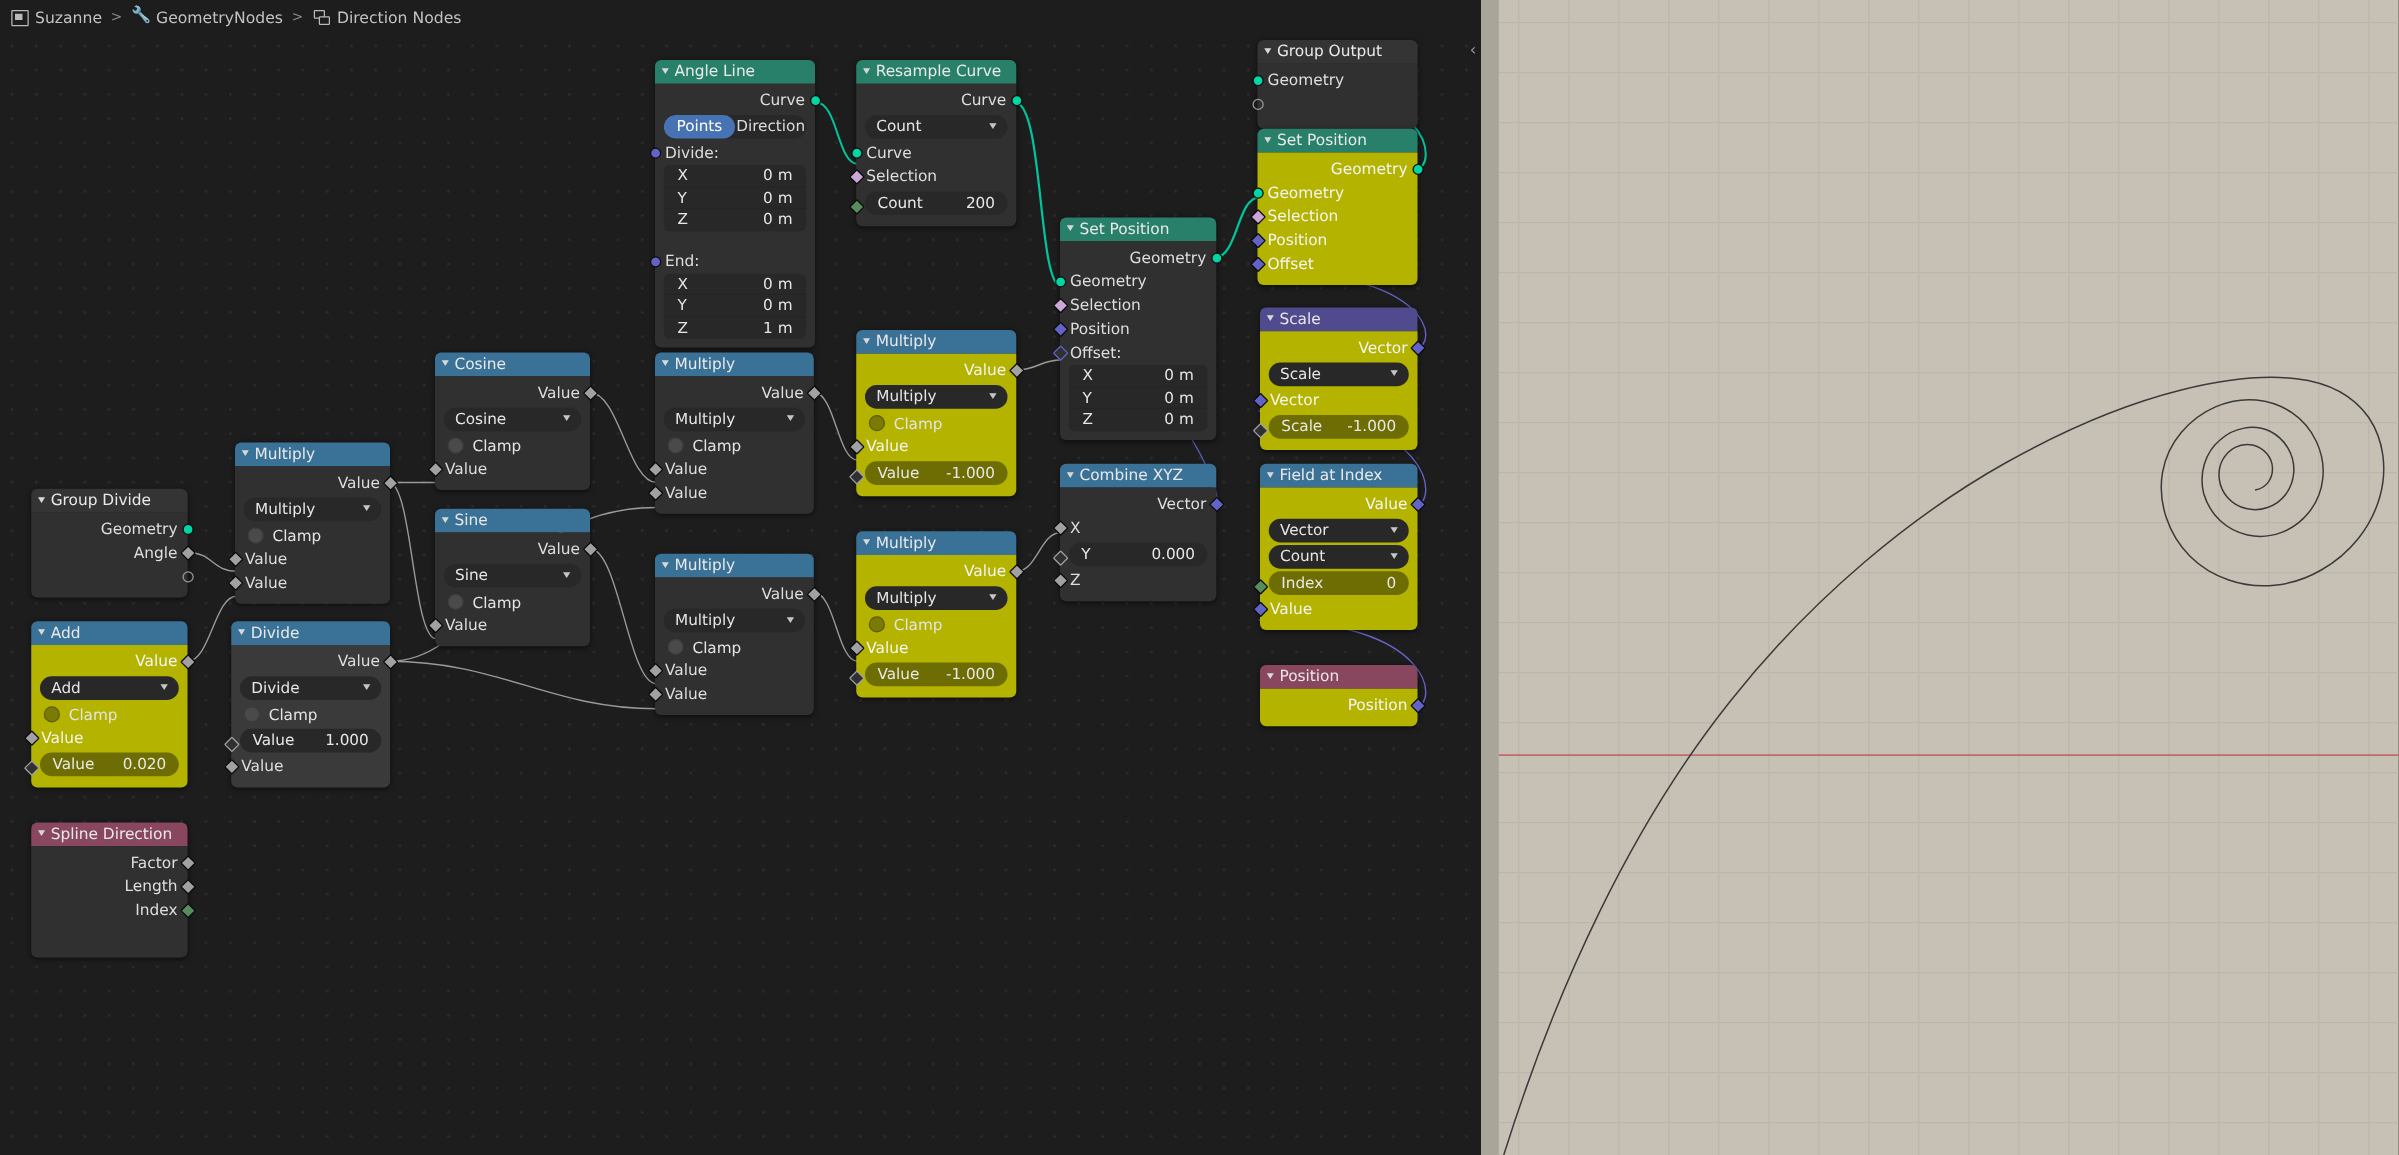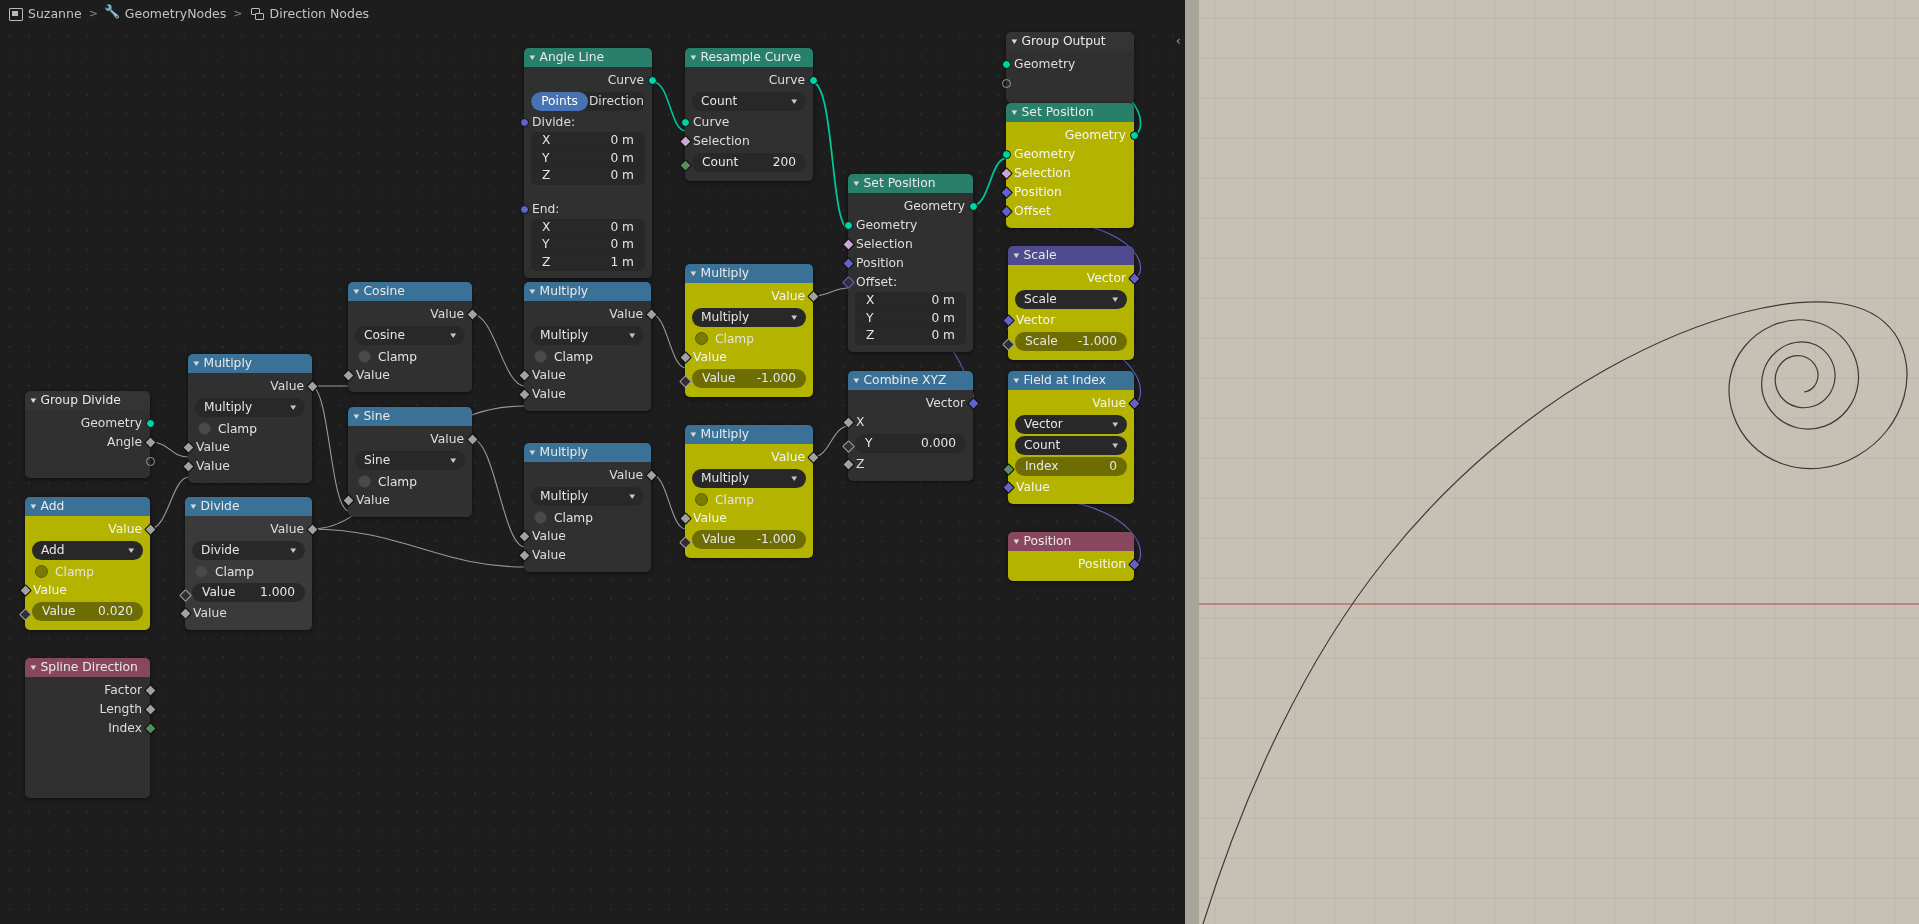--- a/index.html
+++ b/index.html
@@ -250,21 +250,21 @@
           </div>
         </div>
       </div>
     </div>
 
     <div class="node" style="left:25px; top:631px; width:125px;">
       <div class="hdr maroon">
         <span class="caret">▾</span>
         <span>Spline Direction</span>
       </div>
-      <div class="body dark" style="padding-bottom:60px;">
+      <div class="body dark" style="padding-bottom:28px;">
         <div class="row out">
           <span class="lbl-dark">Factor</span>
           <span class="sock diamond val right" style="top:5px;"></span>
         </div>
         <div class="row out">
           <span class="lbl-dark">Length</span>
           <span class="sock diamond val right" style="top:5px;"></span>
         </div>
         <div class="row out">
           <span class="lbl-dark">Index</span>

